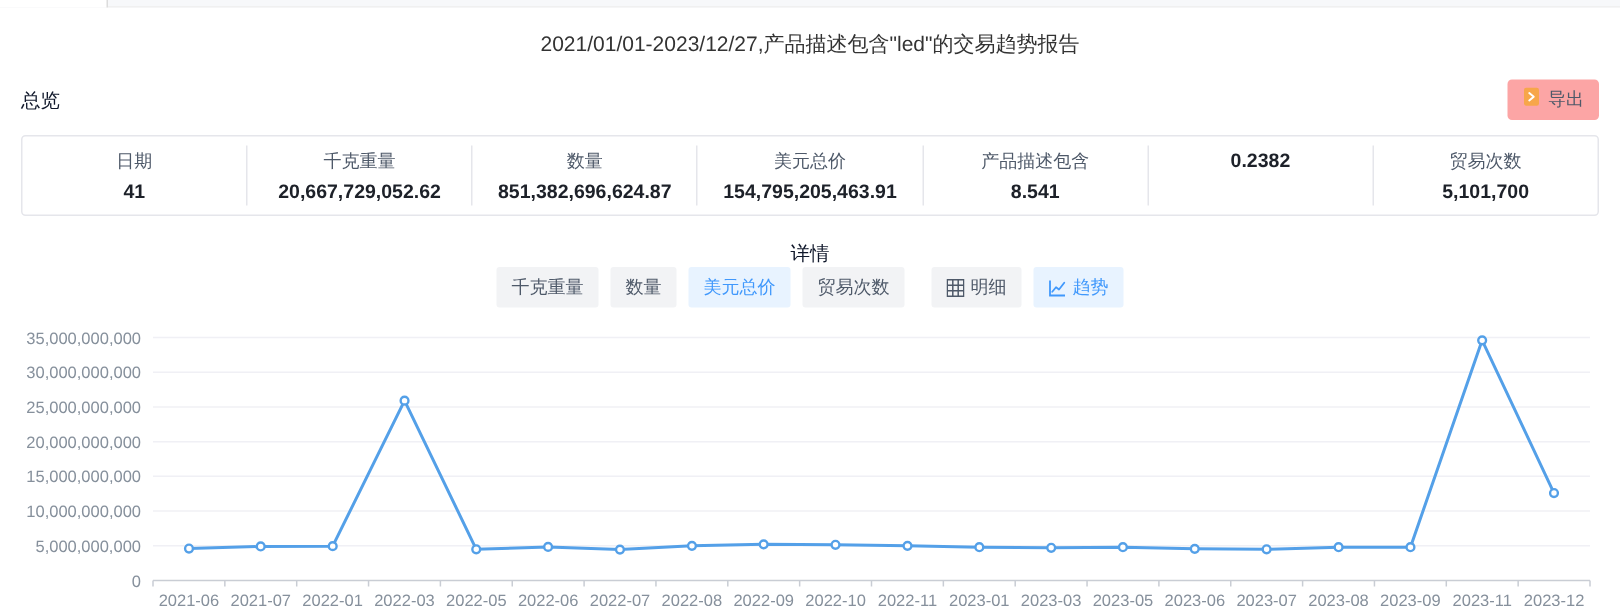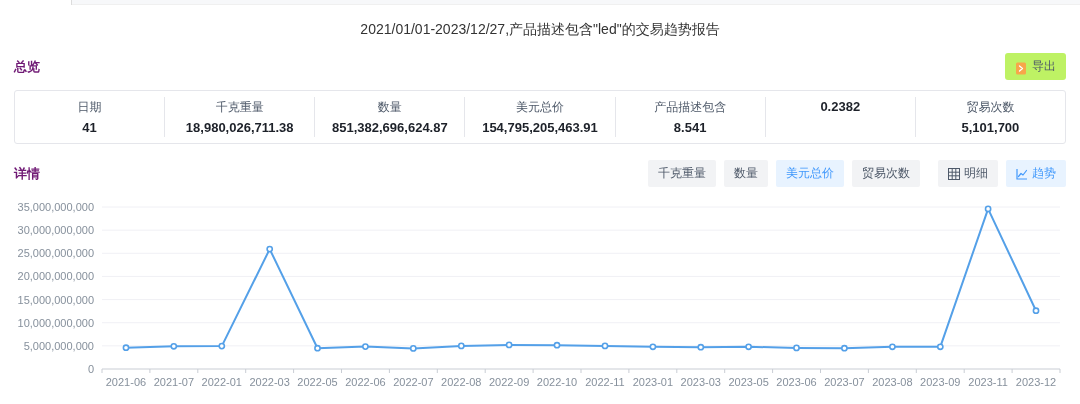--- a/index.html
+++ b/index.html
@@ -6,35 +6,35 @@
   html,body { width:1080px; height:404px; background:#fff; overflow:hidden;
               font-family:"Liberation Sans","DejaVu Sans",sans-serif; }
 
   .top-strip { height:5px; width:100%; background:#f7f8fa; position:relative; border-bottom:1px solid #f0f0f0;}
   .top-strip .tab-edge { position:absolute; left:0; top:0; width:72px; height:5px; background:#fff; border-right:1px solid #dcdcdc; }
 
   .report-title { text-align:center; padding-top:16px; font-size:14px; color:#333; }
 
   .section-row { display:flex; align-items:center; justify-content:space-between;
                  margin:14px 14px 0 14px; }
-  .section-label { font-size:13px; font-weight:700; color:#701a75;text-align:right; }
-
-  .export-btn { display:inline-flex; align-items:flex-end; gap:5px; background:#bef264;
+  .section-label { font-size:13px; font-weight:400; color:#0f172a;text-align:right; }
+
+  .export-btn { display:inline-flex; align-items:flex-start; gap:5px; background:#fca5a5;
                 border:none; border-radius:3px; padding:5px 10px; font-size:12px;
                 color:#4e5969; cursor:pointer; }
 
   .stats-card { display:flex; margin:10px 14px 16px 14px; border:1px solid #e5e6eb;
                 border-radius:3px; padding:6px 0; background:#fff; }
   .stat { flex:1; text-align:center; border-right:1px solid #e5e6eb; padding:2px 6px; }
   .stat:last-child { border-right:none; }
   .stat .stat-label { font-size:12px; color:#4e5969; margin-bottom:4px; }
   .stat .stat-value { font-size:13px; font-weight:700; color:#1d2129; }
 
   .details-row { display:flex; align-items:center; justify-content:space-between;
-                 margin:16px 14px 0 14px; }
+                 margin:16px 14px 0 14px;flex-direction:column; }
   .tab-groups { display:flex; align-items:center; gap:18px; }
   .tab-group { display:flex; align-items:center; gap:8px; }
   .tab-btn { display:inline-flex; align-items:center; gap:4px; border:none; cursor:pointer;
              background:#f2f3f5; color:#4e5969; font-size:12px; padding:5px 10px;
              border-radius:2px; }
   .tab-btn.active { background:#e8f3ff; color:#4098fc; }
 
   .chart-wrap { margin:12px 14px 0 14px; }
   svg text { font-family:"Liberation Sans","DejaVu Sans",sans-serif; }
 </style>
@@ -60,21 +60,21 @@
   </button>
 </div>
 
 <div class="stats-card">
     <div class="stat">
       <div class="stat-label">日期</div>
       <div class="stat-value">41</div>
     </div>
     <div class="stat">
       <div class="stat-label">千克重量</div>
-      <div class="stat-value">18,980,026,711.38</div>
+      <div class="stat-value">20,667,729,052.62</div>
     </div>
     <div class="stat">
       <div class="stat-label">数量</div>
       <div class="stat-value">851,382,696,624.87</div>
     </div>
     <div class="stat">
       <div class="stat-label">美元总价</div>
       <div class="stat-value">154,795,205,463.91</div>
     </div>
     <div class="stat">

